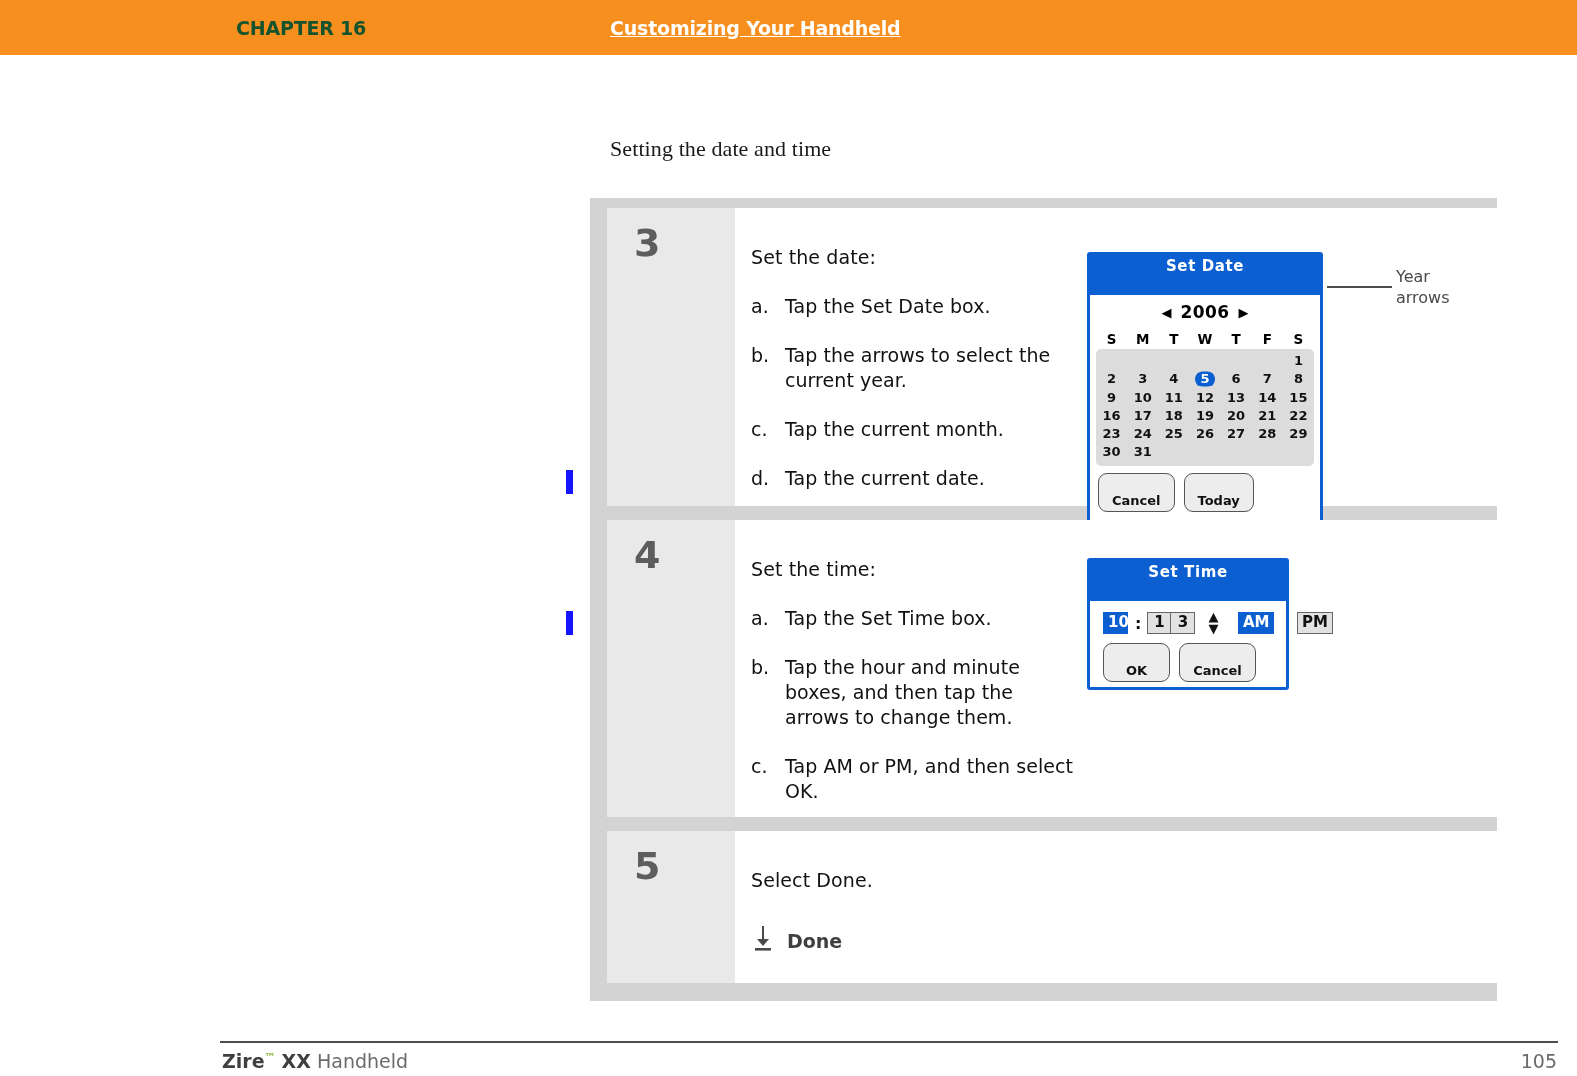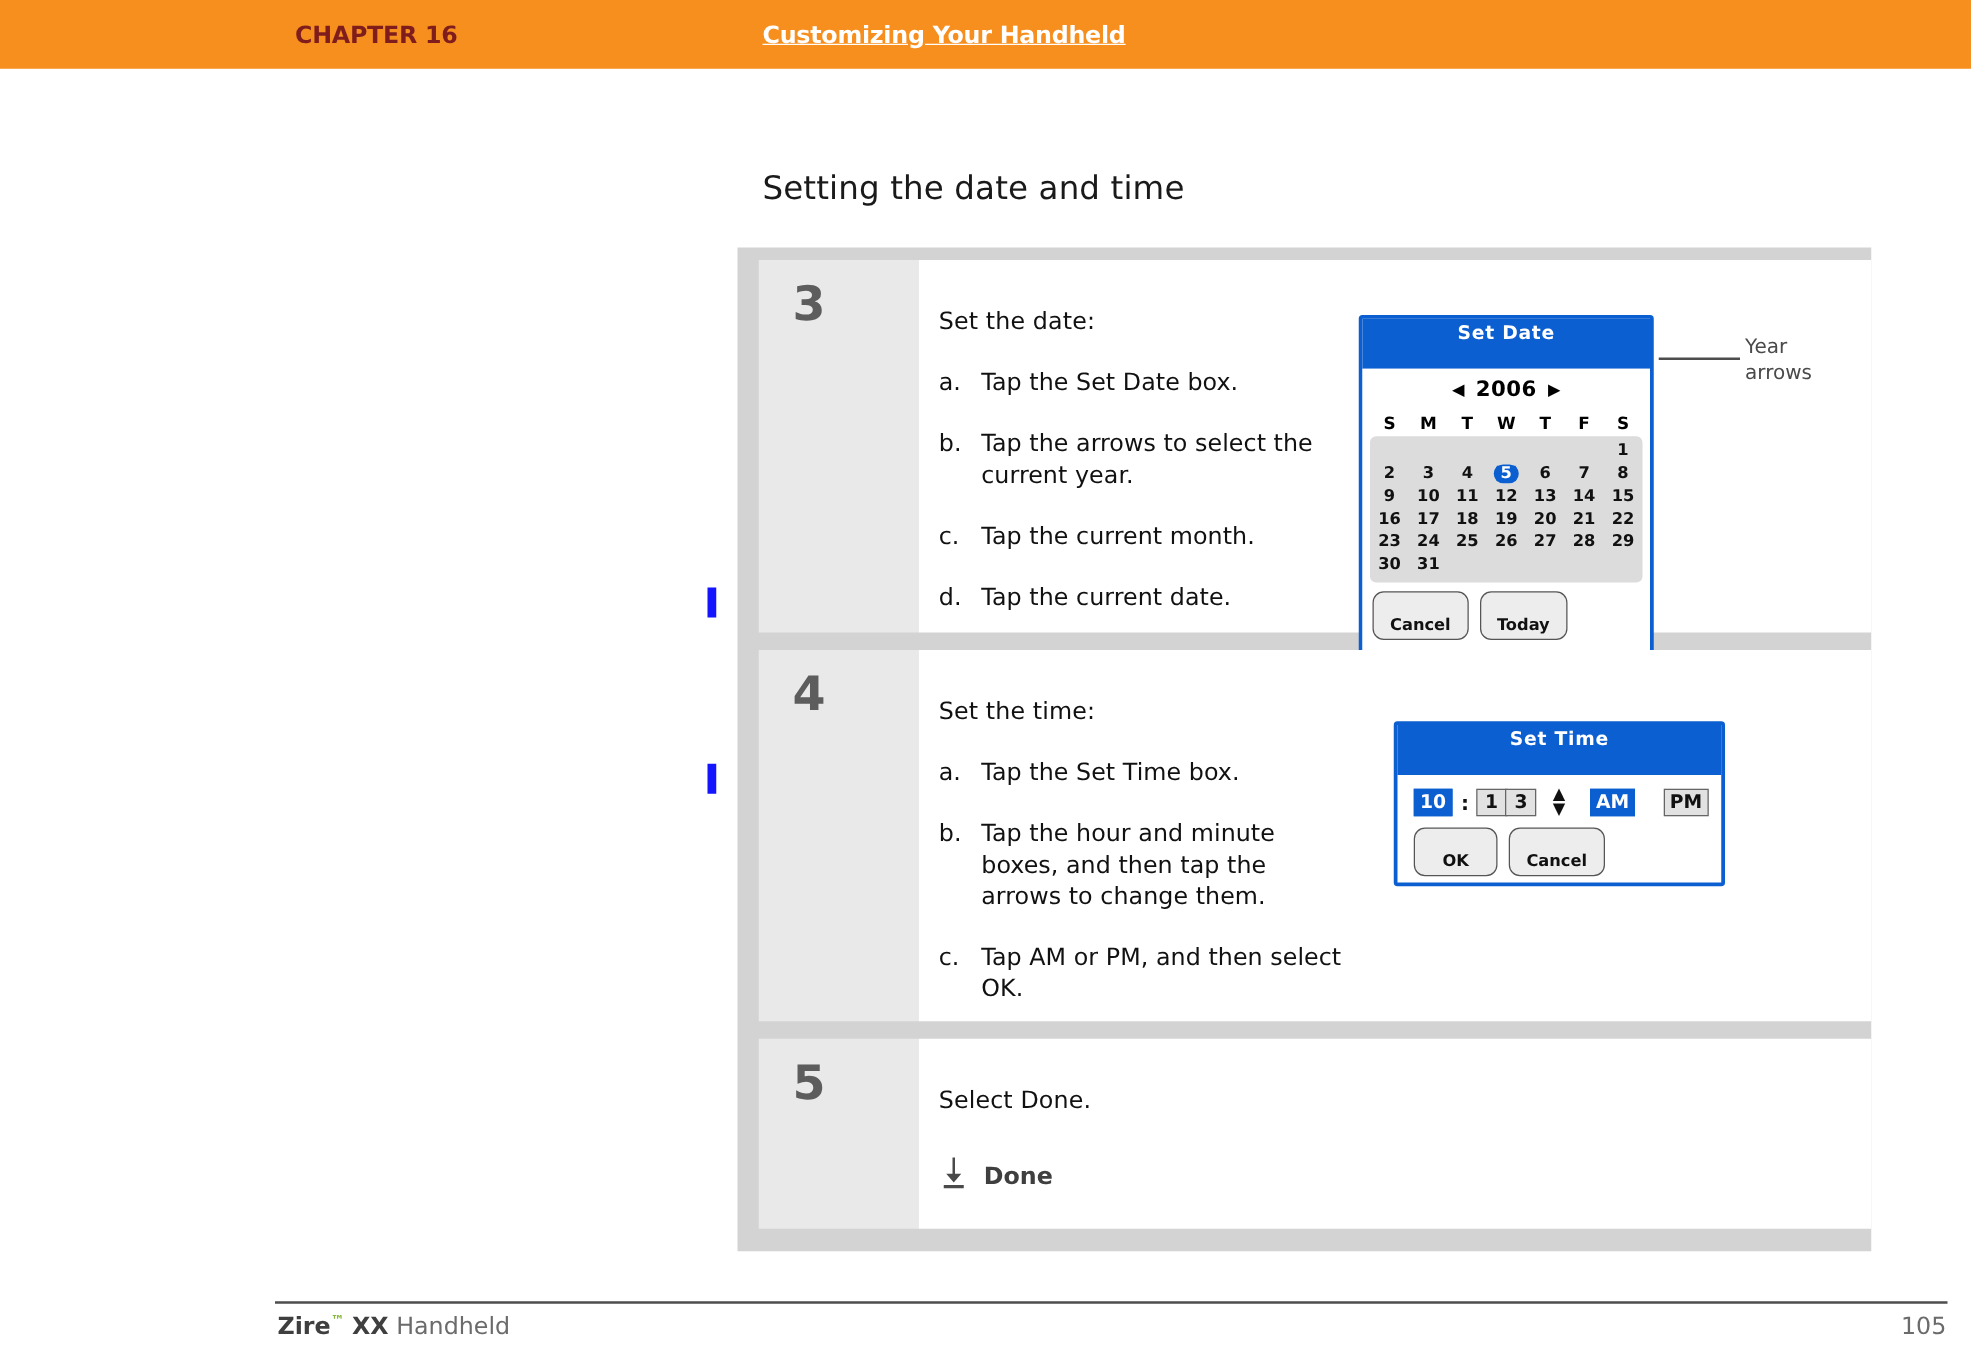--- a/index.html
+++ b/index.html
@@ -11,36 +11,37 @@
   }
   .page { position: relative; width: 1577px; height: 1076px; }
 
   
   .header-bar {
     position: absolute; left: 0; top: 0; width: 1577px; height: 55px;
     background: #F78F1E;
   }
   .header-chapter {
     position: absolute; left: 236px; top: 17px;
-    color: #7f1d1d; font-size: 19px; font-weight: bold;
+    color: #14532d; font-size: 19px; font-weight: bold;
     letter-spacing: -0.2px;
     font-family: "DejaVu Sans", "Liberation Sans", sans-serif;
   }
   .header-title {
     position: absolute; left: 610px; top: 17px;
     color: #ffffff; font-size: 19px; font-weight: bold;
     letter-spacing: -0.2px;
     text-decoration: underline;
   }
 
   
   .section-heading {
     position: absolute; left: 610px; top: 136px;
-    font-size: 26px; color: #1a1a1a; font-weight: normal;
+    font-size: 22px; color: #1a1a1a; font-weight: normal;
     letter-spacing: 0.1px;
+    font-family: Liberation Serif, serif;
   }
 
   
   .steps-table {
     position: absolute; left: 590px; top: 198px;
     width: 907px; height: 803px;
     background: #d3d3d3;
     padding: 10px 0 12px 17px;
   }
   .step-row {
@@ -163,21 +164,21 @@
   .callout-line {
     position: absolute; height: 1.5px; background: #4d4d4d;
   }
   .callout-label {
     position: absolute; font-size: 16px; color: #4a4a4a;
     line-height: 1.3; white-space: pre-line;
     font-family: "DejaVu Sans", "Liberation Sans", sans-serif;
   }
 
   
-  #set-time-dialog { left: 6px; top: 19px; width: 265px; margin-left: 28px; }
+  #set-time-dialog { left: 6px; top: 0; width: 202px; }
   .time-row {
     display: flex; align-items: center; gap: 7px;
     padding: 11px 10px 6px 13px;
   }
   .tbox {
     border: 1.5px solid #666; background: #e2e2e2;
     font-size: 15px; font-weight: bold; color: #111;
     min-width: 25px; text-align: center; padding: 0px 4px 2px;
   }
   .tbox.sel { background: #0B5FD0; color: #fff; border-color:#0B5FD0; }

